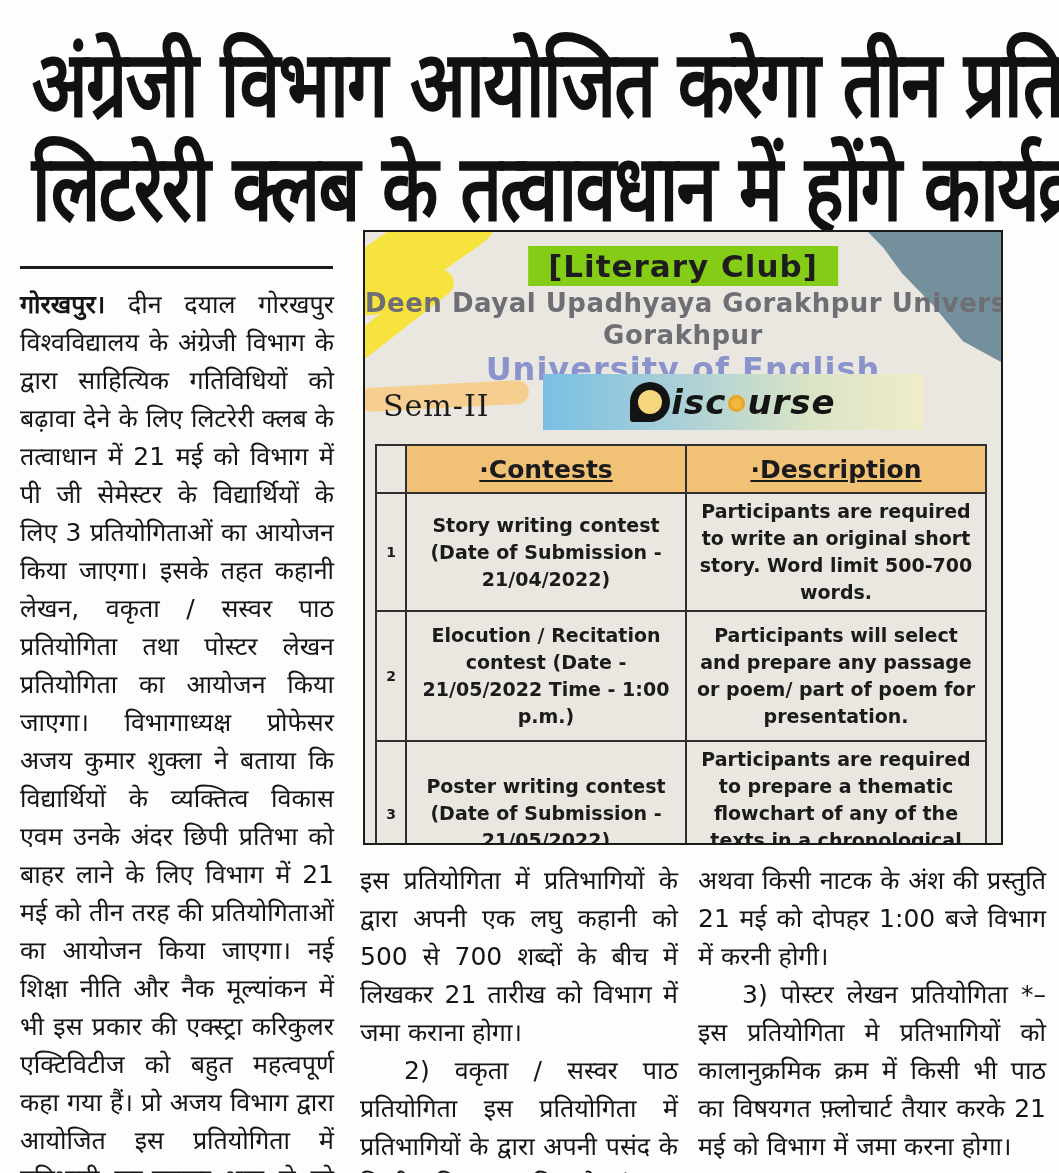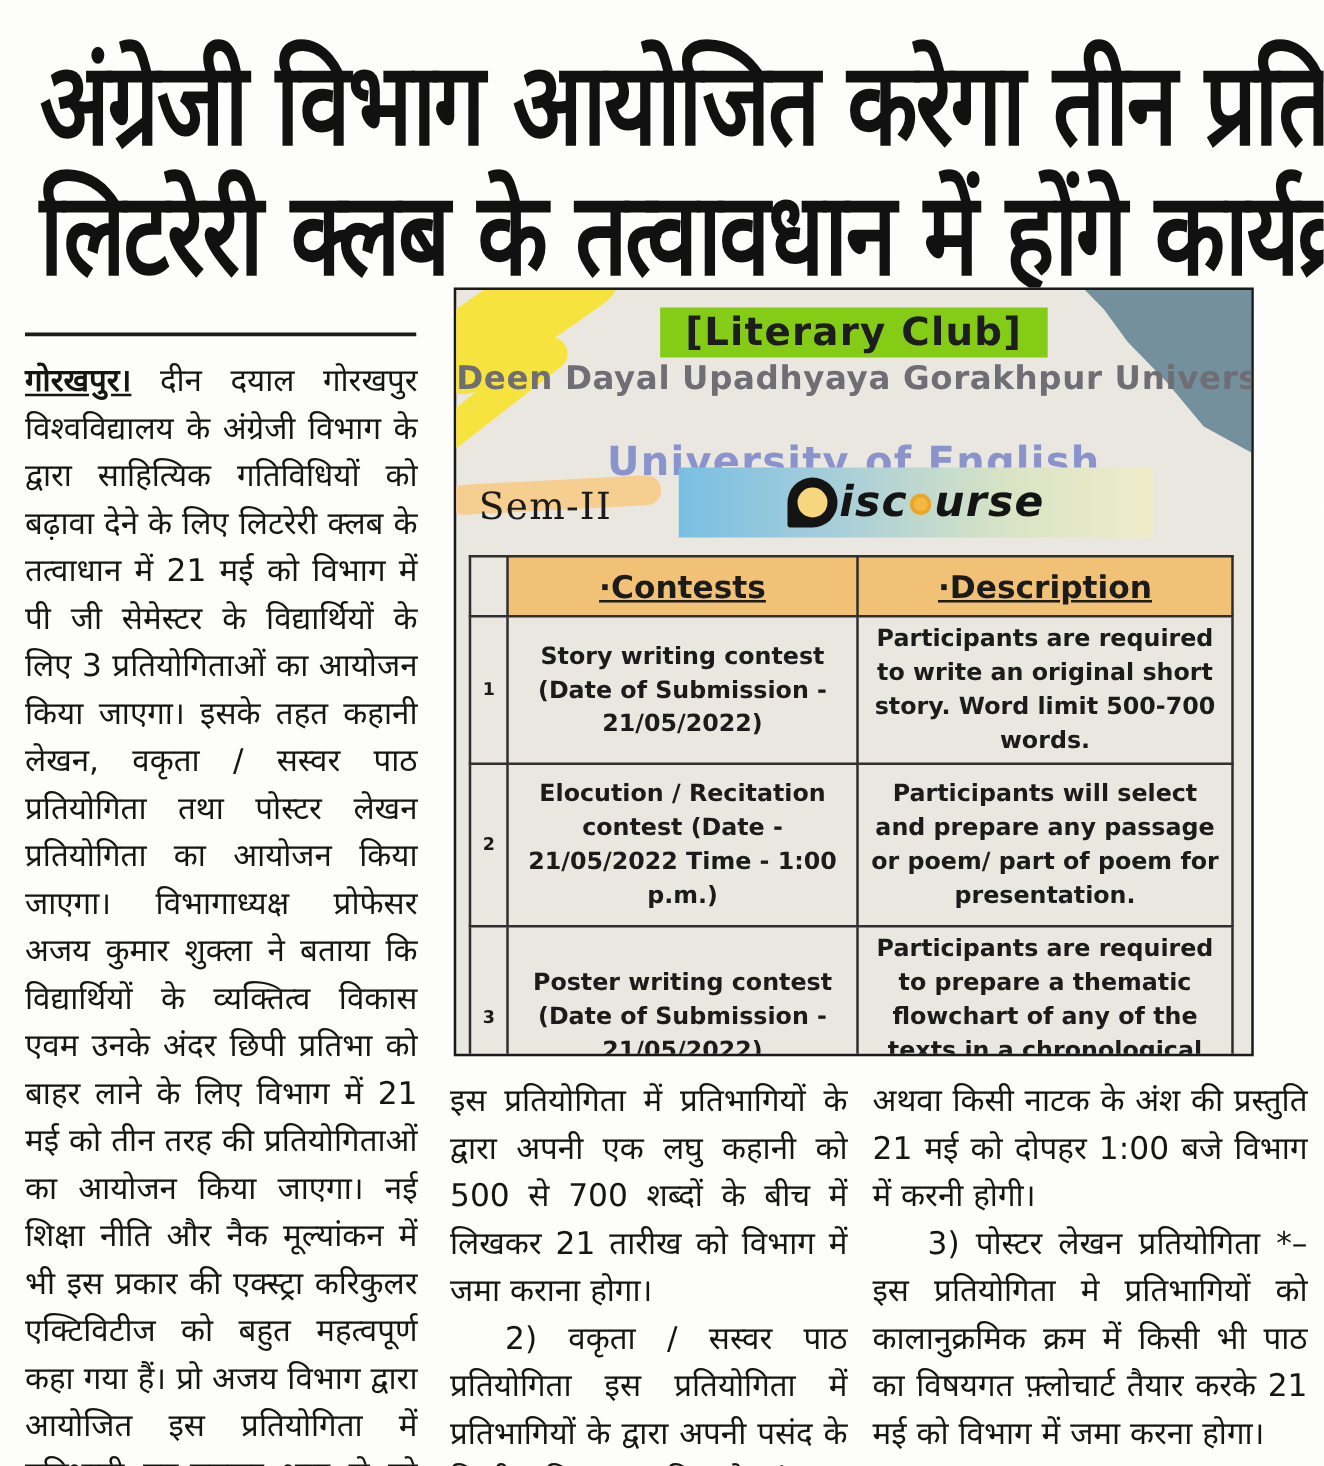--- a/index.html
+++ b/index.html
@@ -30,21 +30,21 @@
     position:absolute;
     text-align:justify;
     color:#151515;
     font-size:25px;line-height:38px;
   }
   #left-col{left:20px;top:286px;width:314px;}
   .rule{
     position:absolute;left:20px;top:266px;width:313px;height:3px;
     background:#1c1c1c;
   }
-  .dateline{font-weight:bold;text-decoration:underline;}
+  .dateline{font-weight:bold;}
   .para{margin:0;}
   .para.indent{text-indent:44px;}
 
   
   #mid-col{left:360px;top:862px;width:318px;}
   #right-col{left:698px;top:862px;width:348px;}
 
   
   #flyer{
     position:absolute;left:363px;top:230px;width:640px;height:615px;
@@ -173,20 +173,21 @@
 
   </div>
 
   <div id="flyer">
     <div class="splash-a"></div>
     <div class="splash-b"></div>
     <div class="corner-slate"></div>
 
     <div class="club-banner">[Literary Club]</div>
     <div id="uni1" class="uni-line">Deen Dayal Upadhyaya Gorakhpur University,</div>
+    <div id="uni2" class="uni-line">Gorakhpur</div>
     <div class="dept-line">University of English</div>
 
     <div class="sem-brush"></div>
     <div class="sem-label">Sem-II</div>
 
     <div class="logo-banner">
       <span class="logo-d">
         <span class="bubble"></span>
           <span class="bubble-in"></span>
       </span>
@@ -197,21 +198,21 @@
 
     <table id="contest-table">
       <tbody>
           <tr>
         <th class="numcol c-num"></th>
         <th class="c-contest">·Contests</th>
         <th class="c-desc">·Description</th>
       </tr>
       <tr class="r1">
         <td class="c-num">1</td>
-        <td class="c-contest cellbold">Story writing contest (Date of Submission - 21/05/2022)</td>
+        <td class="c-contest cellbold">Story writing contest (Date of Submission - 21/04/2022)</td>
         <td class="c-desc cellbold">Participants are required to write an original short story. Word limit 500-700 words.</td>
       </tr>
       <tr class="r2">
         <td class="c-num">2</td>
         <td class="c-contest cellbold">Elocution / Recitation contest (Date - 21/05/2022 Time - 1:00 p.m.)</td>
         <td class="c-desc cellbold">Participants will select and prepare any passage or poem/ part of poem for presentation.</td>
       </tr>
       <tr class="r3">
         <td class="c-num">3</td>
         <td class="c-contest cellbold">Poster writing contest (Date of Submission - 21/05/2022)</td>

